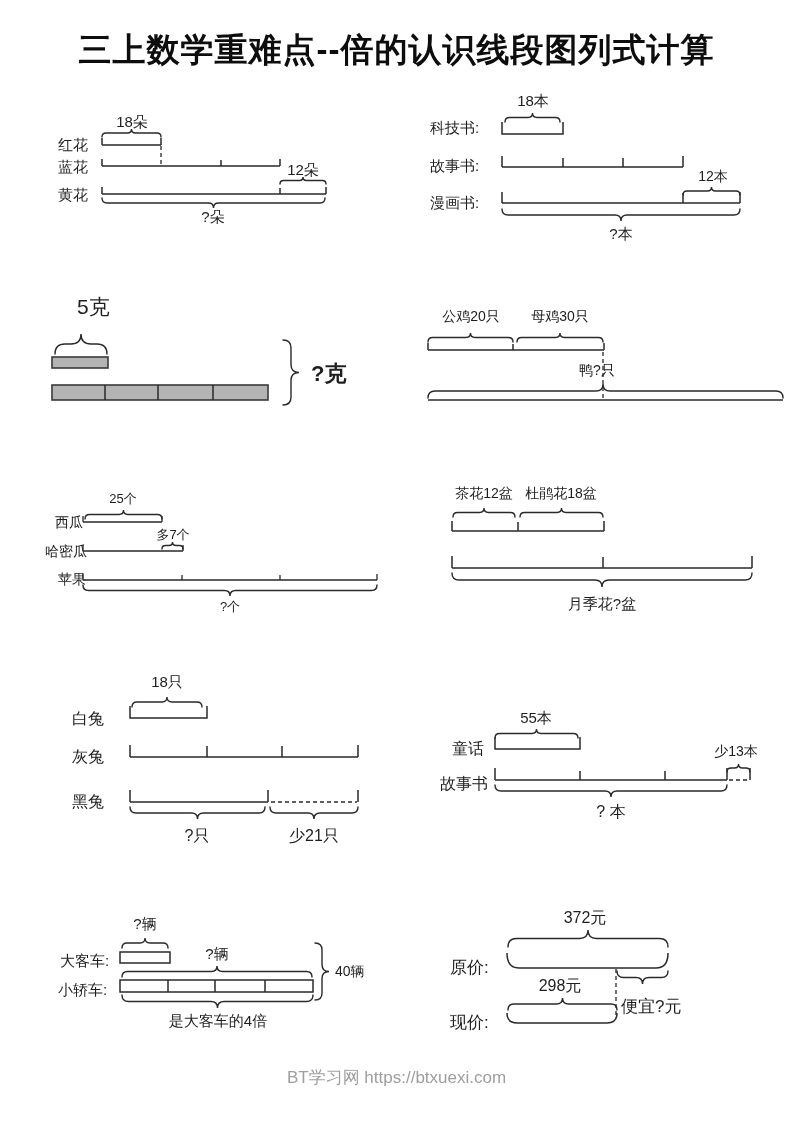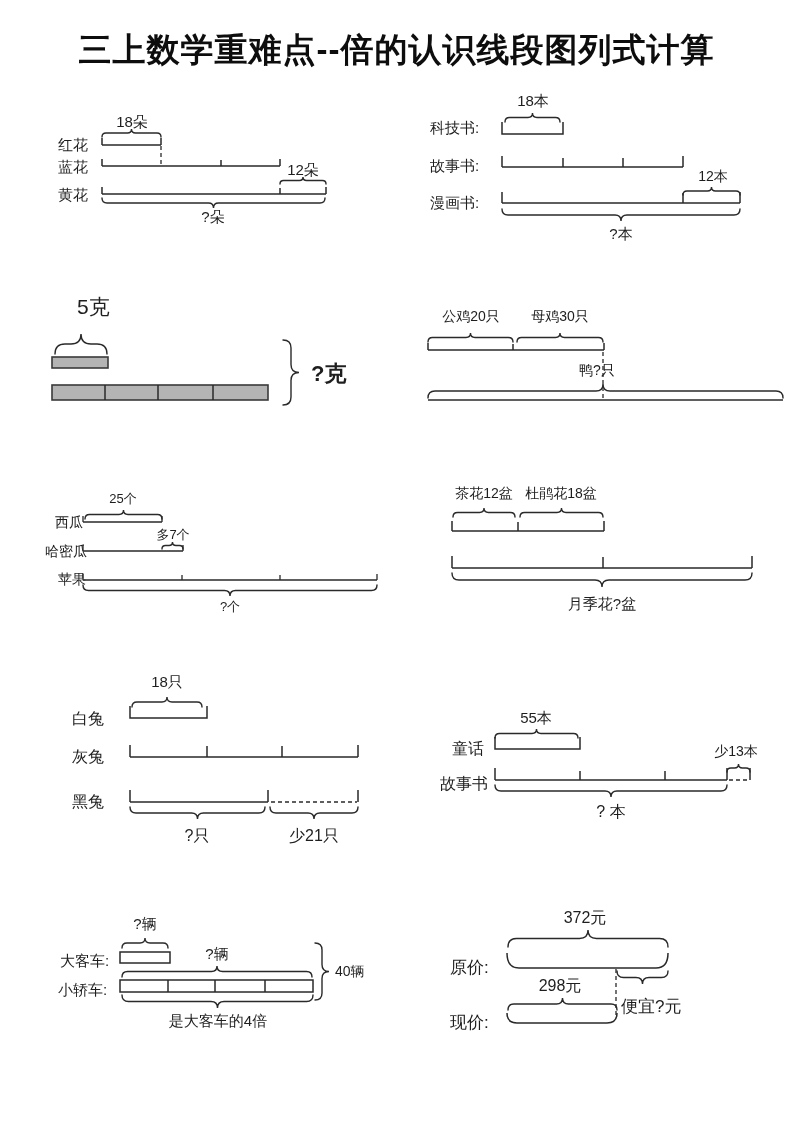--- a/index.html
+++ b/index.html
@@ -160,14 +160,15 @@
     <path class="ln" d="M62,48 Q62,63 74,63 H211 Q223,63 223,48"></path>
     <path class="br" d="M172,66 Q172,72.5 178.5,72.5 L191,72.5 Q197.5,72.5 197.5,79 Q197.5,72.5 204,72.5 L216.5,72.5 Q223,72.5 223,66"></path>
     <text class="t16" text-anchor="middle" x="115" y="86">298元</text>
     <path class="ln thin dash" d="M171,64 V112"></path>
     <text class="t17" x="176" y="107">便宜?元</text>
     <path class="br" d="M63,105 Q63,99 69,99 L111.5,99 Q117.5,99 117.5,93 Q117.5,99 123.5,99 L166,99 Q172,99 172,105"></path>
     <text class="t17" x="5" y="123">现价:</text>
     <path class="ln" d="M62,108 Q62,118 72,118 H162 Q172,118 172,108"></path>
   </svg>
 
+  <div id="footer">BT学习网 https://btxuexi.com</div>
 
 </div>
 
 </body></html>

